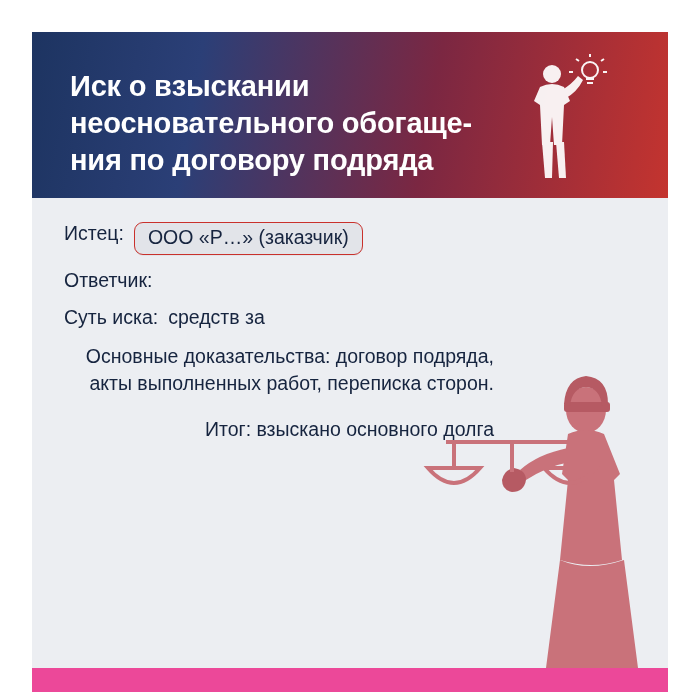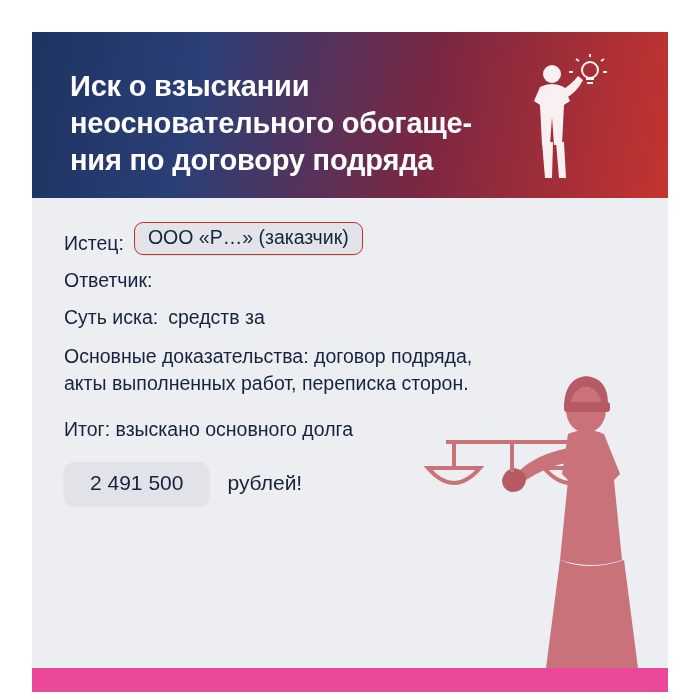--- a/index.html
+++ b/index.html
@@ -82,30 +82,30 @@
     font-size: 19.5px;
     line-height: 1;
     vertical-align: middle;
     box-shadow: 0 1px 0 rgba(0,0,0,0.04);
   }
   .pill.plain {
     border: none;
     background: #e1e3e9;
     box-shadow: 0 1px 2px rgba(0,0,0,0.06);
   }
-  .row { display: flex; align-items: flex-end; gap: 10px; margin-bottom: 14px; flex-wrap: wrap;}
+  .row { display: flex; align-items: flex-start; gap: 10px; margin-bottom: 14px; flex-wrap: wrap;}
   .row .label { font-size: 19.5px; }
   .para {
     color: #16243f;
     font-size: 19.5px;
     line-height: 1.42;
     margin: 0 0 20px 0;
     max-width: 430px;
   }
-  .para.tight { margin-bottom: 18px; }
+  .para.tight { margin-bottom: 18px; text-align: right; }
   .result-row { display:flex; align-items:center; gap: 18px; margin-top: 4px;}
   .amount {
     display:inline-block;
     background: #e1e3e9;
     border-radius: 10px;
     padding: 9px 26px;
     color: #16243f;
     font-size: 21px;
     box-shadow: 0 2px 3px rgba(0,0,0,0.08);
   }
@@ -209,20 +209,16 @@
       <div class="row">
         <span class="label">Суть иска:</span>
         <span class="label">средств за</span>
       </div>
 
 
       <p class="para tight">Основные доказательства: договор подряда, акты выполненных работ, переписка сторон.</p>
 
       <p class="para tight">Итог: взыскано основного долга</p>
 
-      <div class="result-row">
-        <span class="amount">2 491 500</span>
-        <span class="result-suffix">рублей!</span>
-      </div>
 
     </div>
   </div>
 </div>
 
 </body></html>

